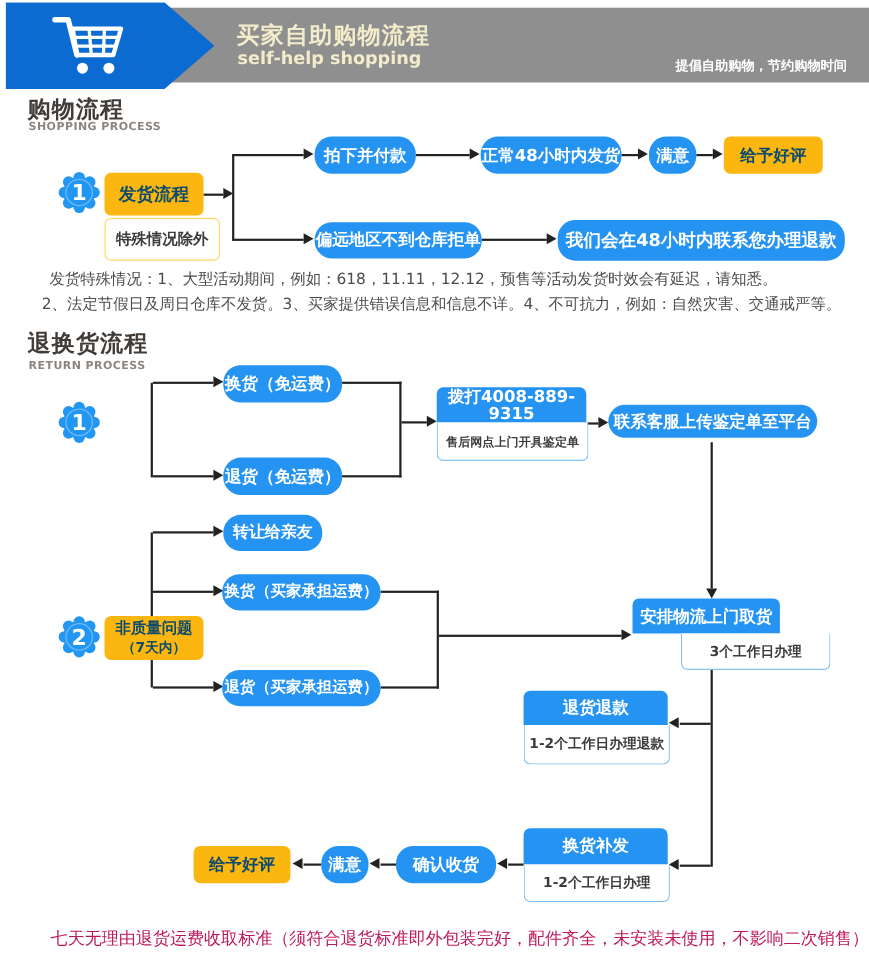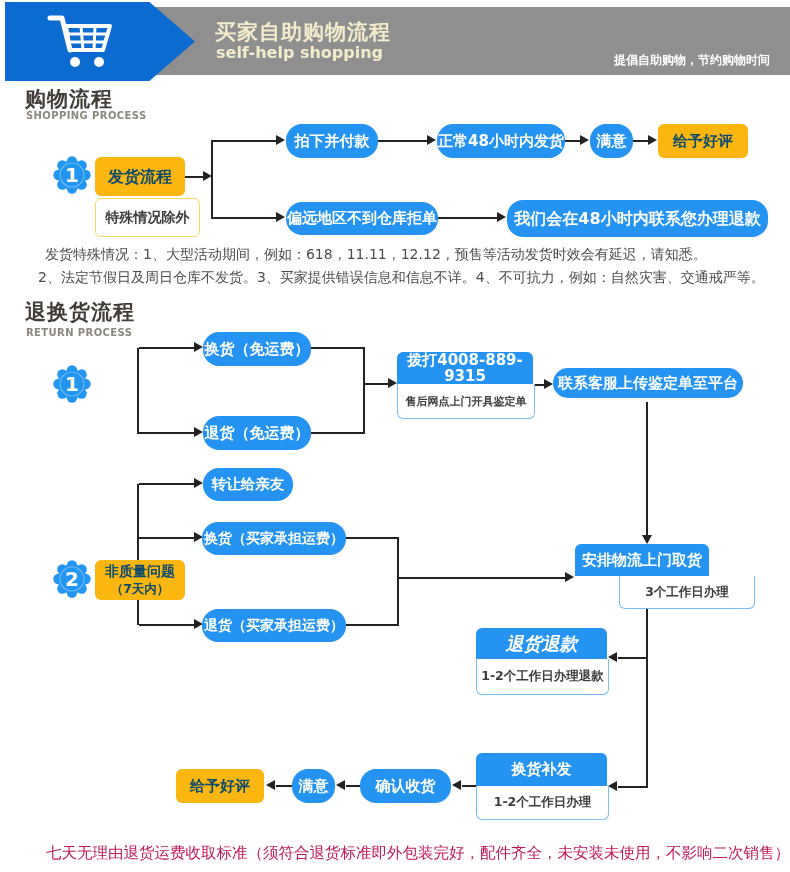--- a/index.html
+++ b/index.html
@@ -189,21 +189,21 @@
   <div class="abs bbox" style="left:203px;top:468px;width:90px;height:33px;font-size:14.5px;">转让给亲友</div>
   <div class="abs bbox" style="left:202px;top:522px;width:144px;height:33px;font-size:14px;">换货（买家承担运费）</div>
   <div class="abs bbox" style="left:202px;top:609px;width:144px;height:33px;font-size:14px;">退货（买家承担运费）</div>
 
   <div class="abs bbox cap" style="left:575px;top:544px;width:134px;height:32px;font-size:15px;">安排物流上门取货</div>
   <div class="abs wnote blb" style="left:575px;top:576px;width:134px;height:32px;font-size:12.5px;margin-left:44px;">3个工作日办理</div>
 
   <div class="abs vline" style="left:646px;top:608px;height:180px;"></div>
   <div class="abs hline" style="left:618px;top:657px;width:28px;"></div>
   <div class="abs al" style="left:608px;top:652px;"></div>
-  <div class="abs bbox cap" style="left:476px;top:628px;width:131px;height:31px;font-size:18px;font-style:italic;">退货退款</div>
+  <div class="abs bbox cap" style="left:476px;top:628px;width:131px;height:31px;font-size:15px;">退货退款</div>
   <div class="abs wnote blb" style="left:476px;top:659px;width:131px;height:35px;font-size:12.5px;">1-2个工作日办理退款</div>
 
   <div class="abs hline" style="left:618px;top:786px;width:28px;"></div>
   <div class="abs al" style="left:608px;top:781px;"></div>
   <div class="abs bbox cap" style="left:476px;top:753px;width:131px;height:33px;font-size:15px;">换货补发</div>
   <div class="abs wnote blb" style="left:476px;top:786px;width:131px;height:33px;font-size:12.5px;">1-2个工作日办理</div>
 
   <div class="abs hline" style="left:462px;top:785px;width:14px;"></div>
   <div class="abs al" style="left:452px;top:780px;"></div>
   <div class="abs bbox" style="left:360px;top:769px;width:91px;height:34px;font-size:15px;">确认收货</div>

